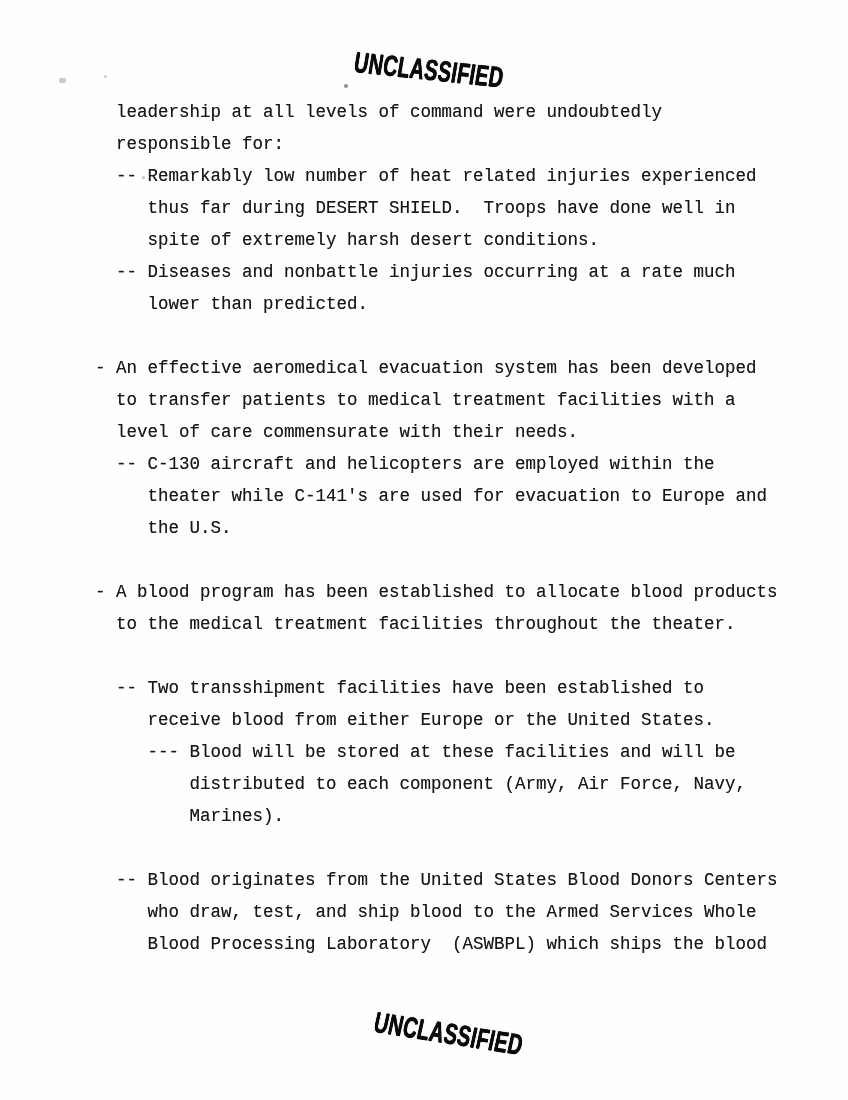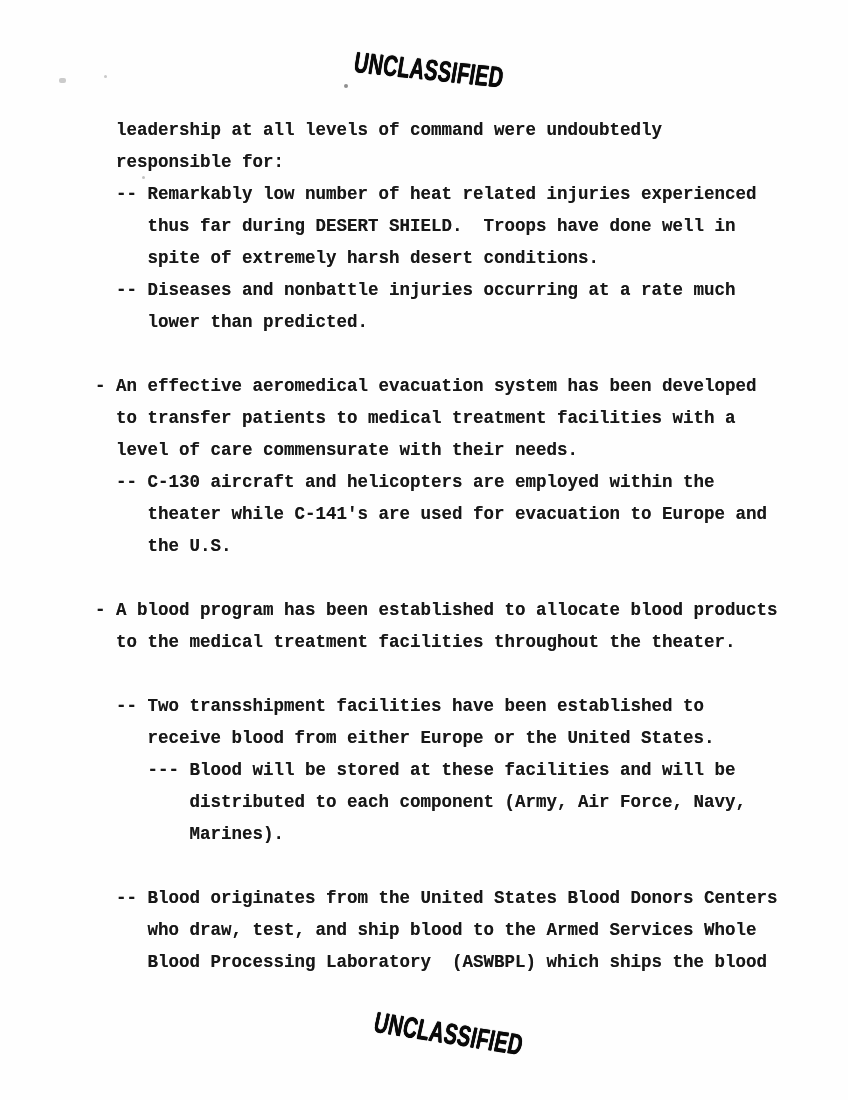--- a/index.html
+++ b/index.html
@@ -32,26 +32,26 @@
     transform: rotate(6deg) scaleX(0.68) skewX(-5deg);
   }
   .stamp-bottom {
     left: 378px;
     top: 1006px;
     transform: rotate(9deg) scaleX(0.68) skewX(-5deg);
   }
   .body-text {
     position: absolute;
     left: 95px;
-    top: 114px;
+    top: 96px;
     margin: 0;
     font-family: "Liberation Mono", "DejaVu Sans Mono", monospace;
     font-size: 17.5px;
     line-height: 32px;
-    font-weight: 700;
+    font-weight: 400;
     color: #171717;
     text-shadow: 0 0 0.5px rgba(20,20,20,0.55);
     white-space: pre;
   }
   .speckle {
     position: absolute;
     border-radius: 50%;
   }
   .speckle-1 { left: 59px;  top: 78px;  width: 7px; height: 5px; background: #b5b5b5; opacity: .7; border-radius: 2px; }
   .speckle-2 { left: 104px; top: 75px;  width: 3px; height: 3px; background: #c9c9c9; }

